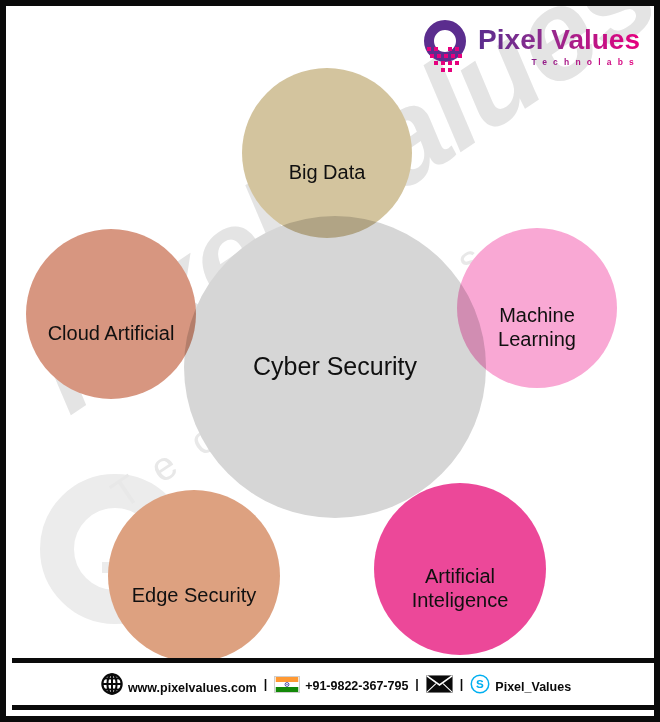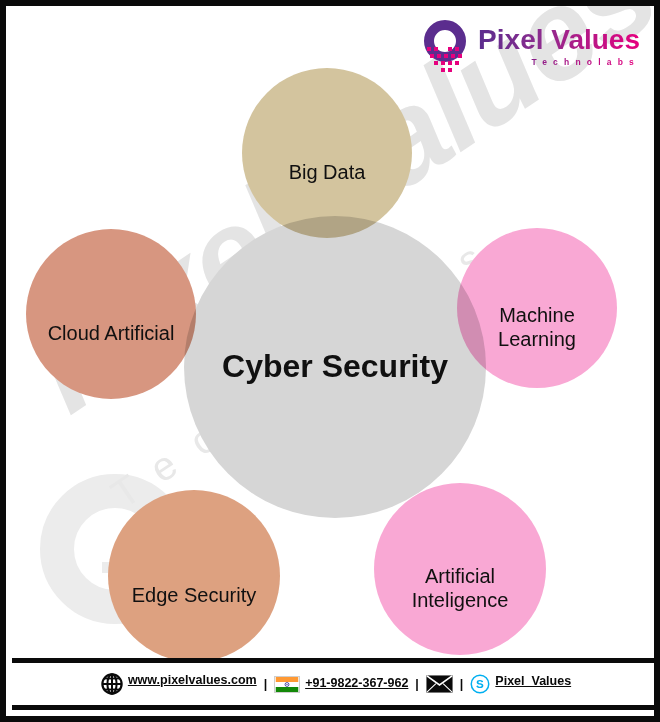--- a/index.html
+++ b/index.html
@@ -116,22 +116,22 @@
   .node-label {
     font-family: "Liberation Sans", sans-serif;
     color: #101010;
     line-height: 1.18;
     padding: 0 6px;
   }
   .node-core {
     z-index: 2;
   }
   .node-core .node-label {
-    font-size: 32px;
-    font-weight: 700;
+    font-size: 25px;
+    font-weight: 400;
   }
   .node-sat {
     z-index: 3;
   }
   .node-sat .node-label {
     font-size: 20px;
     font-weight: 400;
     margin-top: 40px;
   }
 
@@ -224,23 +224,22 @@
     align-items: center;
     gap: 5px;
     font-size: 12.5px;
     font-weight: 700;
     color: #0a0a0a;
     font-family: "Liberation Sans", sans-serif;
     white-space: nowrap;
   }
   .f-item {
     display: flex;
-    align-items: flex-start;
+    align-items: flex-end;
     gap: 5px;
-    text-decoration: underline;
   }
   .f-sep {
     color: #0a0a0a;
     font-weight: 700;
     margin: 0 2px;
   }
   .ic-globe { width: 22px; height: 22px; display: block; }
   .ic-flag {
     width: 26px;
     height: 17px;
@@ -286,21 +285,21 @@
       </div>
 
       <div class="node node-sat" style="left:236px; top:62px; width:170px; height:170px; background:#d3c49e;">
         <span class="node-label">Big Data</span>
       </div>
 
       <div class="node node-sat" style="left:451px; top:222px; width:160px; height:160px; background:#f9a8d4;">
         <span class="node-label">Machine Learning</span>
       </div>
 
-      <div class="node node-sat" style="left:368px; top:477px; width:172px; height:172px; background:#f9a8d4;justify-content:center;">
+      <div class="node node-sat" style="left:368px; top:477px; width:172px; height:172px; background:#ec4899;justify-content:center;">
         <span class="node-label">Artificial Inteligence</span>
       </div>
 
       <div class="node node-sat" style="left:102px; top:484px; width:172px; height:172px; background:#dda180;">
         <span class="node-label">Edge Security</span>
       </div>
 
       <div class="node node-sat" style="left:20px; top:223px; width:170px; height:170px; background:#d79680;">
         <span class="node-label">Cloud Artificial</span>
       </div>
@@ -353,21 +352,21 @@
       <span class="f-sep">|</span>
 
       <div class="f-item">
         <svg class="ic-flag" viewBox="0 0 30 20">
           <rect x="0" y="0" width="30" height="6.67" fill="#ff9933"></rect>
           <rect x="0" y="6.67" width="30" height="6.66" fill="#ffffff"></rect>
           <rect x="0" y="13.33" width="30" height="6.67" fill="#138808"></rect>
           <circle cx="15" cy="10" r="2.6" fill="none" stroke="#000080" stroke-width="0.9"></circle>
           <circle cx="15" cy="10" r="0.8" fill="#000080"></circle>
         </svg>
-        <span>+91-9822-367-962</span>
+        <span>+91-9822-367-795</span>
       </div>
       <span class="f-sep">|</span>
 
       <div class="f-item">
         <svg class="ic-mail" viewBox="0 0 30 20">
           <rect x="0.5" y="0.5" width="29" height="19" fill="#0a0a0a"></rect>
           <path d="M1 1 L15 11 L29 1" fill="none" stroke="#ffffff" stroke-width="1.8"></path>
           <path d="M1 19 L11 9.5 M29 19 L19 9.5" fill="none" stroke="#ffffff" stroke-width="1.2"></path>
         </svg>
       </div>

